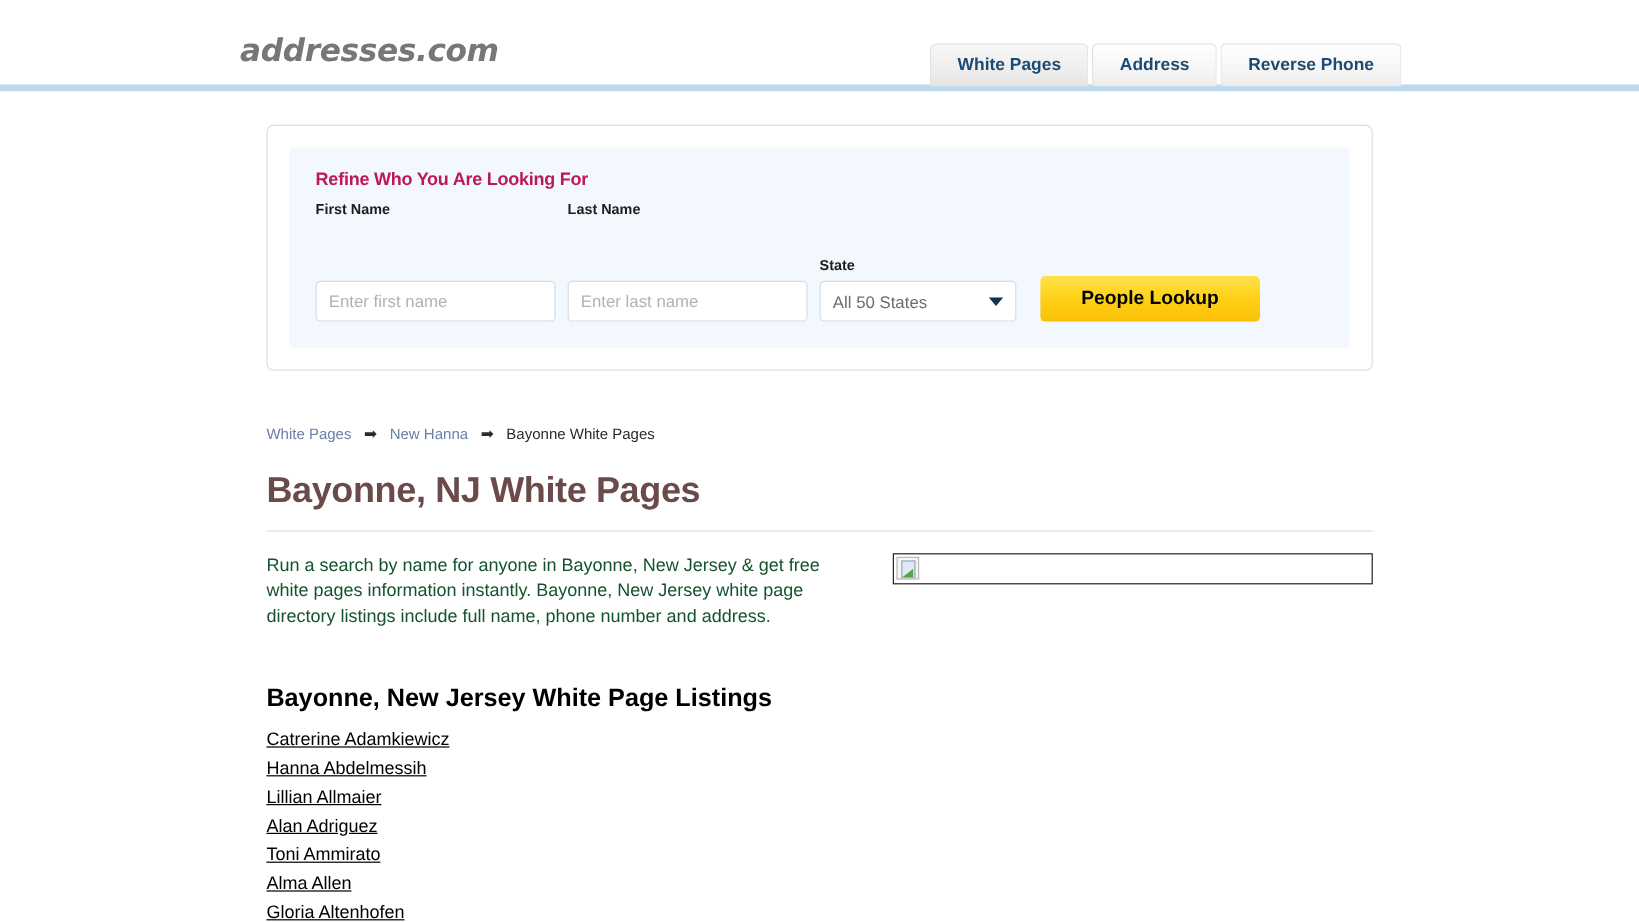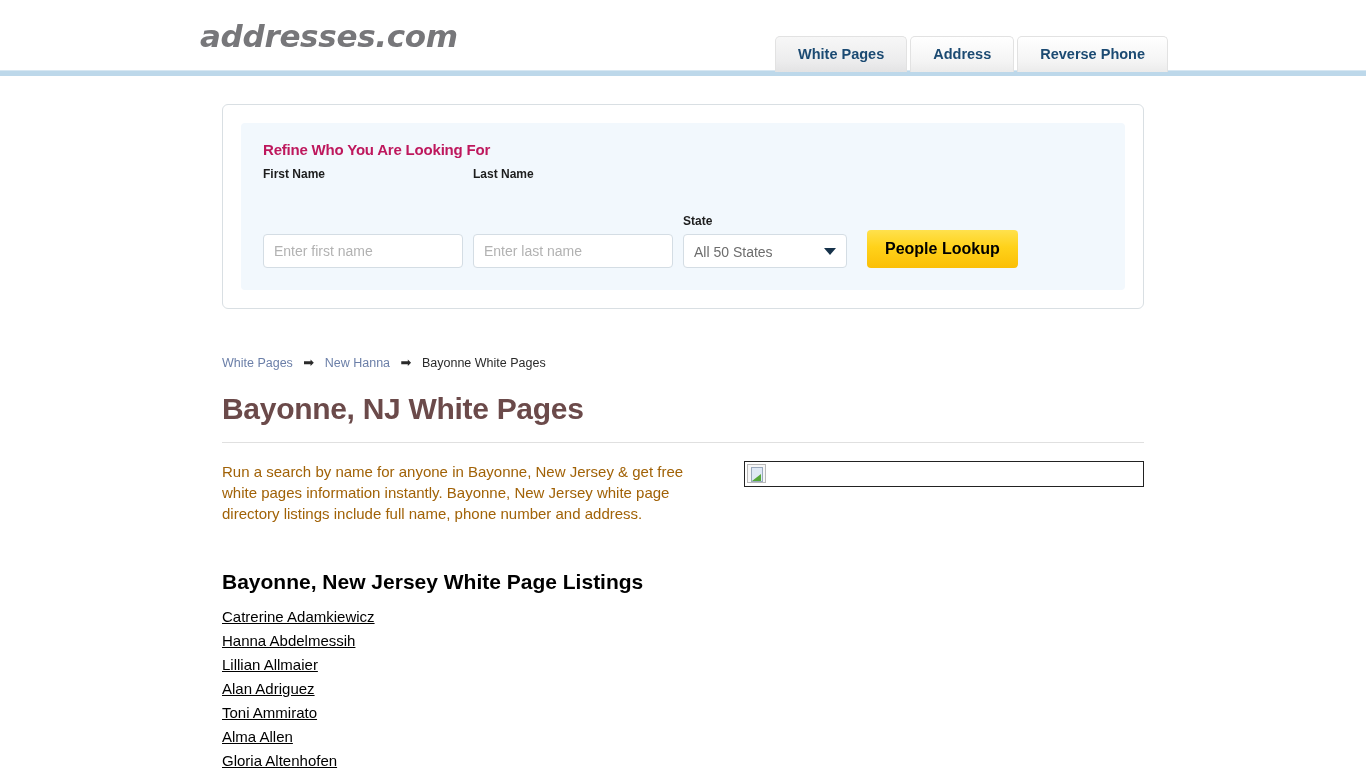--- a/index.html
+++ b/index.html
@@ -14,24 +14,24 @@
   
   .header {
     position: relative;
     width: 100%;
     height: 70px;
     background: #ffffff;
   }
   .logo {
     position: absolute;
     left: 200px;
-    top: 18px;
+    top: 28px;
     font-style: italic;
     font-weight: bold;
-    font-size: 31px;
+    font-size: 26px;
     color: #77777a;
     letter-spacing: -0.3px;
     font-family: "DejaVu Sans", sans-serif;
   }
   .nav-tabs {
     position: absolute;
     left: 775px;
     top: 36px;
     display: flex;
     align-items: flex-end;
@@ -131,21 +131,21 @@
     right: 11px; top: 14px;
     width: 0; height: 0;
     border-left: 6px solid transparent;
     border-right: 6px solid transparent;
     border-top: 7px solid #16324a;
     pointer-events: none;
   }
   .lookup-btn {
     margin-left: 10px;
     height: 38px;
-    padding: 0 18px;
+    padding: 0 34px;
     font-size: 16px;
     font-weight: bold;
     color: #000;
     border: none;
     border-radius: 4px;
     background: linear-gradient(to bottom, #ffe14d 0%, #ffd21a 45%, #fbbf06 100%);
     cursor: pointer;
     font-family: "Liberation Sans", sans-serif;
   }
 
@@ -184,21 +184,21 @@
     border: none;
     border-top: 1px solid #e0e0e0;
     margin: 0 0 18px 0;
   }
 
   .two-col { display: flex; }
   .intro {
     width: 500px;
     font-size: 15px;
     line-height: 21px;
-    color: #a16207;
+    color: #14532d;
     margin: 0;
   }
   .ad-slot {
     margin-left: 22px;
     width: 400px;
     height: 26px;
     border: 1px solid #222;
     background: #fff;
     padding: 2px;
   }

